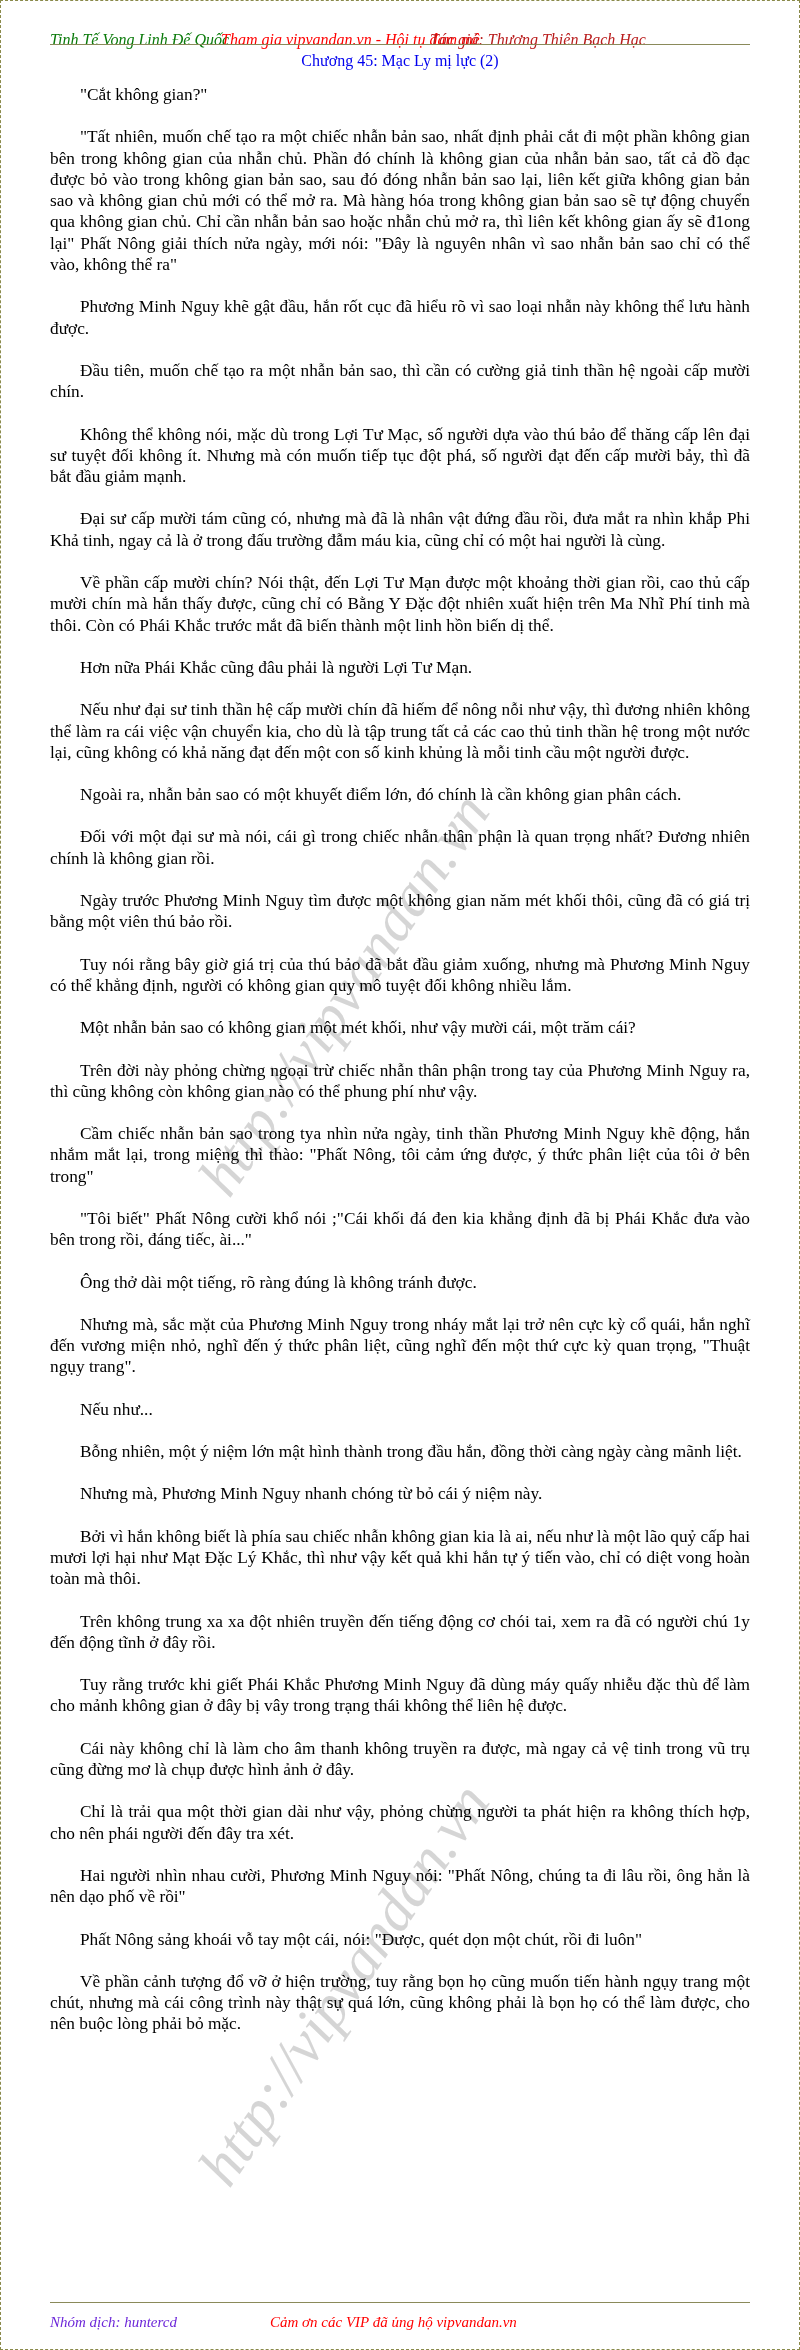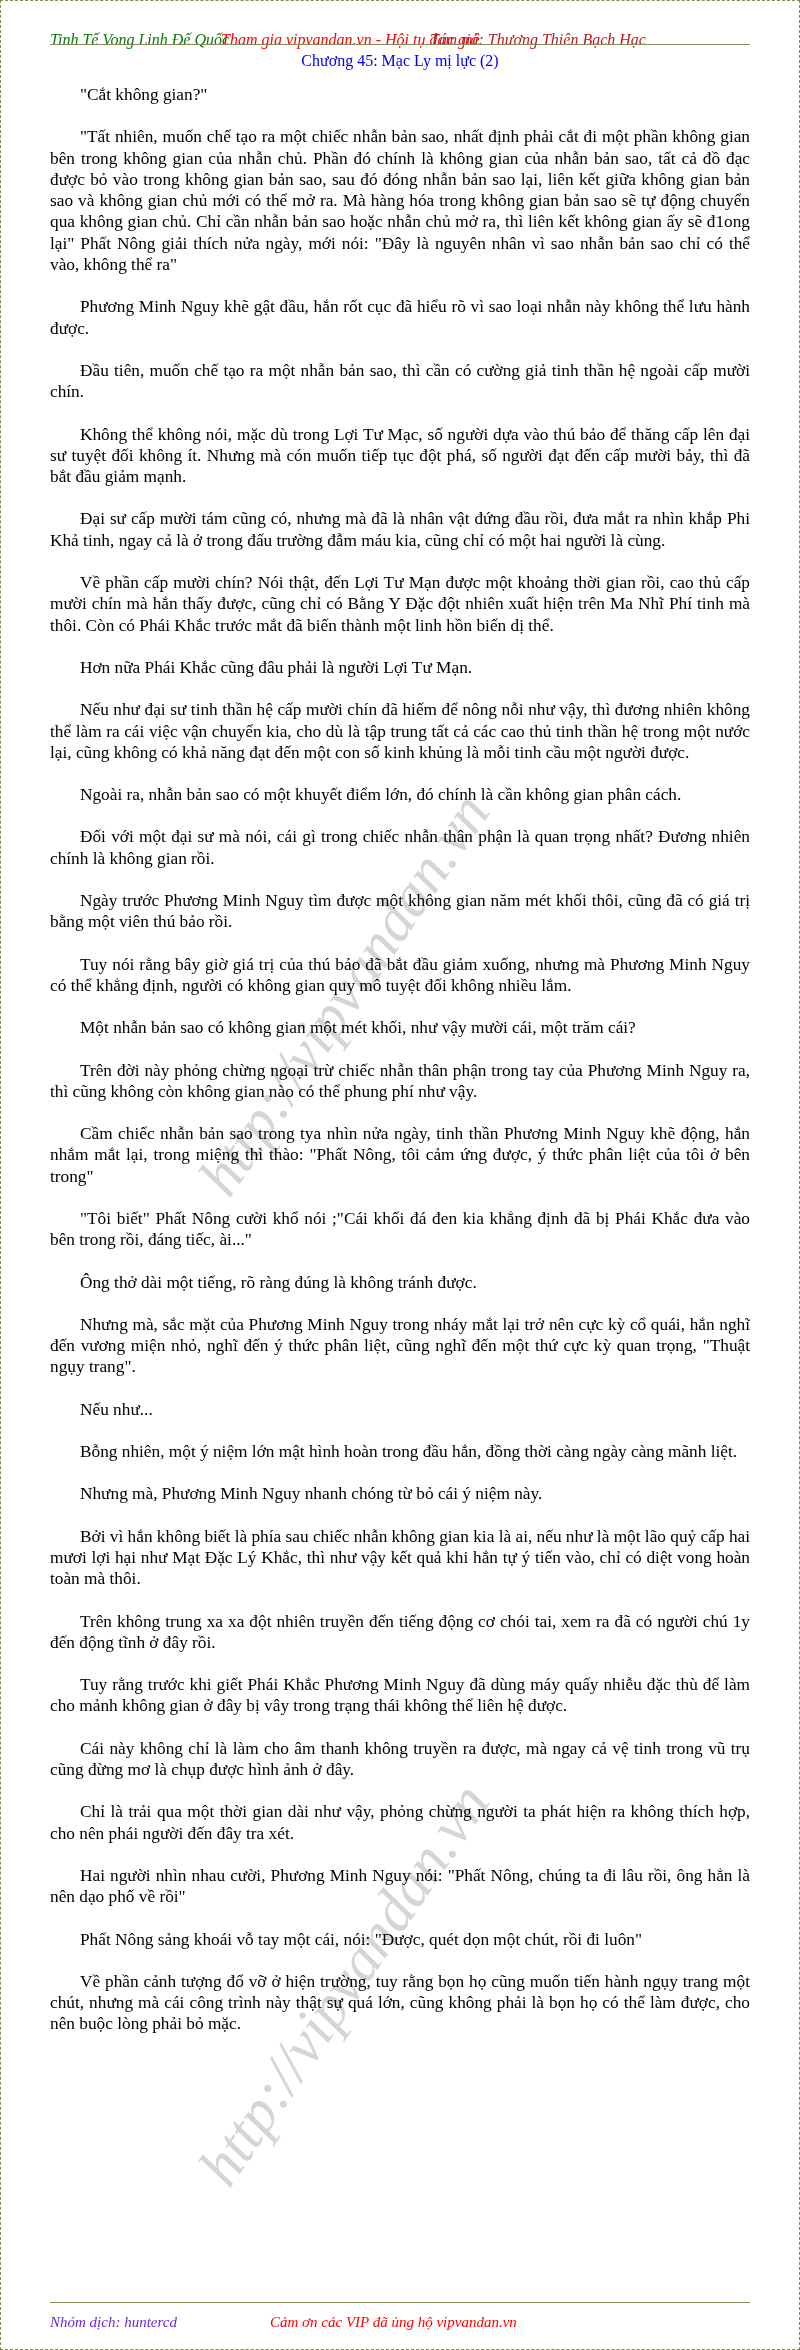--- a/index.html
+++ b/index.html
@@ -79,21 +79,21 @@
     <p>Đối với một đại sư mà nói, cái gì trong chiếc nhẫn thân phận là quan trọng nhất? Đương nhiên chính là không gian rồi.</p>
     <p>Ngày trước Phương Minh Nguy tìm được một không gian năm mét khối thôi, cũng đã có giá trị bằng một viên thú bảo rồi.</p>
     <p>Tuy nói rằng bây giờ giá trị của thú bảo đã bắt đầu giảm xuống, nhưng mà Phương Minh Nguy có thể khẳng định, người có không gian quy mô tuyệt đối không nhiều lắm.</p>
     <p>Một nhẫn bản sao có không gian một mét khối, như vậy mười cái, một trăm cái?</p>
     <p>Trên đời này phỏng chừng ngoại trừ chiếc nhẫn thân phận trong tay của Phương Minh Nguy ra, thì cũng không còn không gian nào có thể phung phí như vậy.</p>
     <p>Cầm chiếc nhẫn bản sao trong tya nhìn nửa ngày, tinh thần Phương Minh Nguy khẽ động, hắn nhắm mắt lại, trong miệng thì thào: "Phất Nông, tôi cảm ứng được, ý thức phân liệt của tôi ở bên trong"</p>
     <p>"Tôi biết" Phất Nông cười khổ nói ;"Cái khối đá đen kia khẳng định đã bị Phái Khắc đưa vào bên trong rồi, đáng tiếc, ài..."</p>
     <p>Ông thở dài một tiếng, rõ ràng đúng là không tránh được.</p>
     <p>Nhưng mà, sắc mặt của Phương Minh Nguy trong nháy mắt lại trở nên cực kỳ cổ quái, hắn nghĩ đến vương miện nhỏ, nghĩ đến ý thức phân liệt, cũng nghĩ đến một thứ cực kỳ quan trọng, "Thuật ngụy trang".</p>
     <p>Nếu như...</p>
-    <p>Bỗng nhiên, một ý niệm lớn mật hình hoàn trong đầu hắn, đồng thời càng ngày càng mãnh liệt.</p>
+    <p>Bỗng nhiên, một ý niệm lớn mật hình thành trong đầu hắn, đồng thời càng ngày càng mãnh liệt.</p>
     <p>Nhưng mà, Phương Minh Nguy nhanh chóng từ bỏ cái ý niệm này.</p>
     <p>Bởi vì hắn không biết là phía sau chiếc nhẫn không gian kia là ai, nếu như là một lão quỷ cấp hai mươi lợi hại như Mạt Đặc Lý Khắc, thì như vậy kết quả khi hắn tự ý tiến vào, chỉ có diệt vong hoàn toàn mà thôi.</p>
     <p>Trên không trung xa xa đột nhiên truyền đến tiếng động cơ chói tai, xem ra đã có người chú 1y đến động tĩnh ở đây rồi.</p>
     <p>Tuy rằng trước khi giết Phái Khắc Phương Minh Nguy đã dùng máy quấy nhiễu đặc thù để làm cho mảnh không gian ở đây bị vây trong trạng thái không thể liên hệ được.</p>
     <p>Cái này không chỉ là làm cho âm thanh không truyền ra được, mà ngay cả vệ tinh trong vũ trụ cũng đừng mơ là chụp được hình ảnh ở đây.</p>
     <p>Chỉ là trải qua một thời gian dài như vậy, phỏng chừng người ta phát hiện ra không thích hợp, cho nên phái người đến đây tra xét.</p>
     <p>Hai người nhìn nhau cười, Phương Minh Nguy nói: "Phất Nông, chúng ta đi lâu rồi, ông hẳn là nên dạo phố về rồi"</p>
     <p>Phất Nông sảng khoái vỗ tay một cái, nói: "Được, quét dọn một chút, rồi đi luôn"</p>
     <p>Về phần cảnh tượng đổ vỡ ở hiện trường, tuy rằng bọn họ cũng muốn tiến hành ngụy trang một chút, nhưng mà cái công trình này thật sự quá lớn, cũng không phải là bọn họ có thể làm được, cho nên buộc lòng phải bỏ mặc.</p>
   </div>

